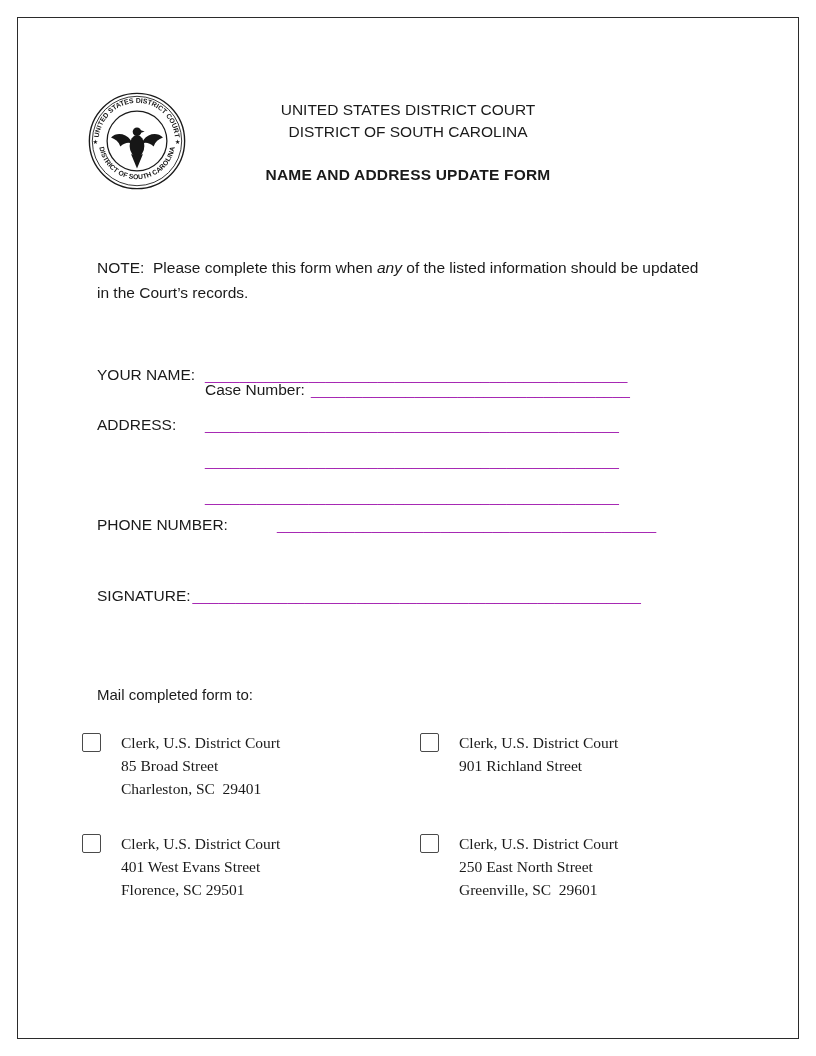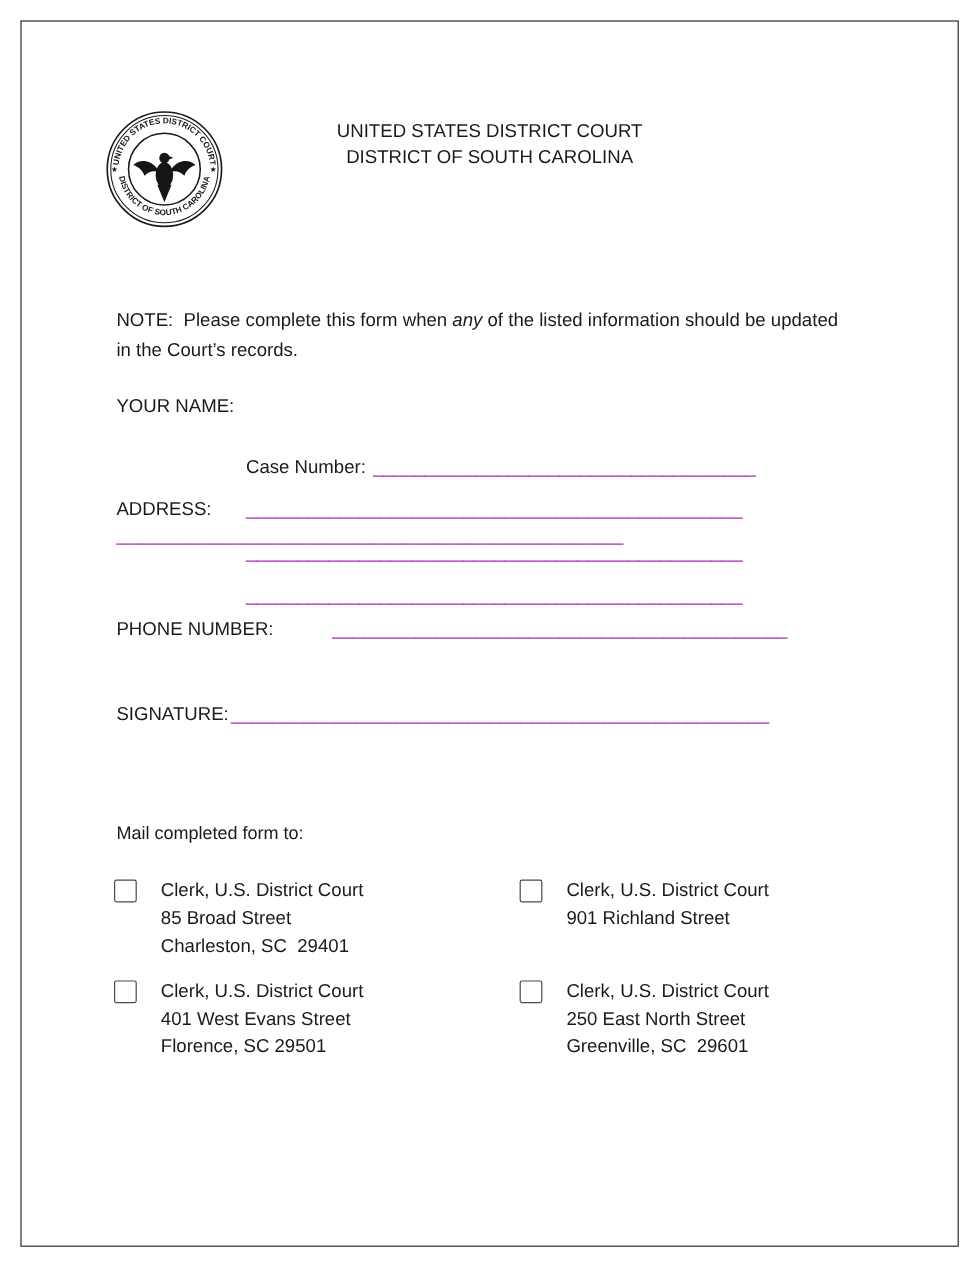--- a/index.html
+++ b/index.html
@@ -21,30 +21,30 @@
   .form-title { position:absolute; left:0; right:0; top:166px; text-align:center; font-size:15.5px; font-weight:bold; letter-spacing:0.2px; }
 
   .note { position:absolute; left:97px; top:256px; width:605px; font-size:15.5px; line-height:24.5px; white-space:pre-wrap; }
   .note em { font-style:italic; }
 
   .row { position:absolute; left:97px; display:flex; align-items:baseline; font-size:15.5px; white-space:pre; }
   .w108 { display:inline-block; flex:0 0 108px; }
   .fline { color:#a21caf; }
   .ml6 { margin-left:6px; }
   .ml2 { margin-left:2px; }
-  .name-row  { top:330px;flex-direction:column; }
+  .name-row  { top:366px; }
   .case-row  { top:381px; left:205px; }
   .addr-row1 { top:416px; }
   .addr-row2 { top:452px; }
   .addr-row3 { top:488px; }
   .phone-row { top:516px;gap:43px; }
   .sig-row   { top:587px; }
 
   .mail-heading { position:absolute; left:97px; top:686px; font-size:15px; }
-  .mail-grid { position:absolute; left:95px; top:731px; display:grid; grid-template-columns:338px auto; row-gap:15px; }
+  .mail-grid { position:absolute; left:82px; top:731px; display:grid; grid-template-columns:338px auto; row-gap:32px;font-family:Liberation Serif, serif; }
   .mail-option { display:flex; align-items:flex-start; }
   .checkbox { width:19px; height:19px; border:1.5px solid #4a4a4a; border-radius:2px; background:#fff; margin-right:20px; margin-top:2px; flex:0 0 19px; }
   .addr-line { font-size:15.5px; line-height:23px; white-space:pre-wrap; }
 </style>
 </head>
 <body>
 
 <div class="page">
   <div class="page-border"></div>
 
@@ -73,20 +73,21 @@
         <path d="M56.5,49 C62,42 71,41 76.5,46.5 C72,48 68.5,51 67,55.5 C63,52 59,51 55.5,52.5 Z"></path>
         <path d="M44,63.5 L50,78 L56,63.5 Z"></path>
       </g>
     </svg>
   </div>
 
   <div class="header">
     <div>UNITED STATES DISTRICT COURT</div>
     <div>DISTRICT OF SOUTH CAROLINA</div>
   </div>
+  <div class="form-title">NAME AND ADDRESS UPDATE FORM</div>
 
   <p class="note"><span>NOTE:  Please complete this form when </span><em>any</em><span> of the listed information should be updated in the Court’s records.</span></p>
 
   <div class="row name-row">
     <span class="w108">YOUR NAME:</span><span class="fline">_________________________________________________</span>
   </div>
 
   <div class="row case-row">
     <span>Case Number:</span><span class="fline ml6">_____________________________________</span>
   </div>

